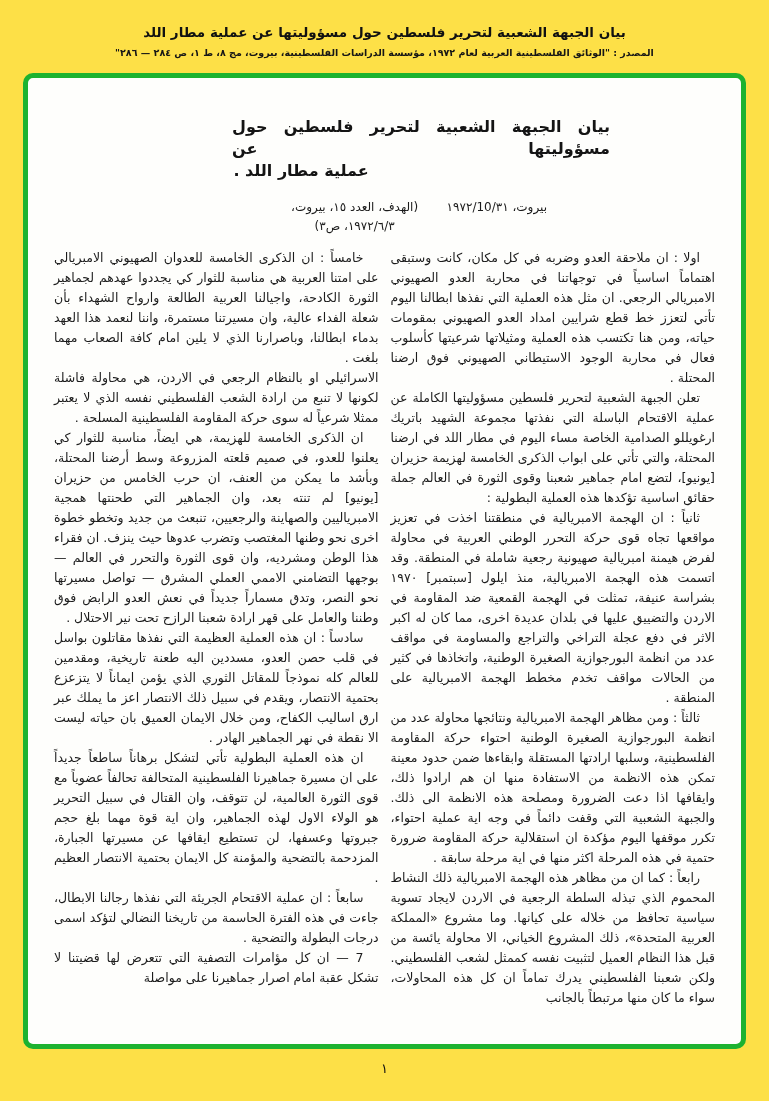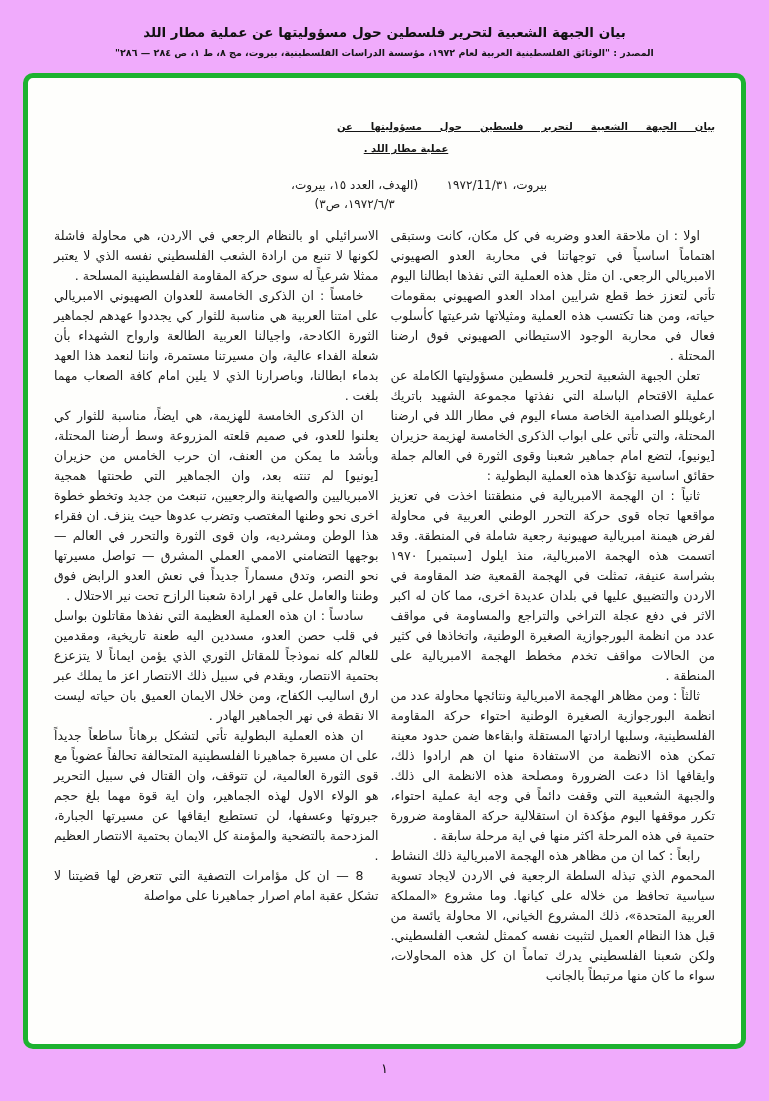--- a/index.html
+++ b/index.html
@@ -1,19 +1,19 @@
 <!DOCTYPE html>
 <html lang="ar"><head>
 <meta charset="utf-8">
 <style>
   html, body { margin: 0; padding: 0; background: #ffffff; }
   .page {
     width: 769px;
     min-height: 1101px;
-    background: #f0abfc;
+    background: #fde047;
     font-family: "DejaVu Sans", sans-serif;
     color: #1b1b1b;
     box-sizing: border-box;
     position: relative;
   }
   .outer-header { padding-top: 24px; text-align: center; direction: rtl; }
   .outer-title {
     font-weight: bold;
     font-size: 13.5px;
     color: #111;
@@ -29,27 +29,27 @@
     margin: 15px 23px 0 23px;
     border: 5px solid #1db230;
     border-radius: 10px;
     padding: 38px 26px 34px 26px;
     min-height: 976px;
     box-sizing: border-box;
     background: #fefefc;
   }
   .doc-title {
     direction: rtl;
+    margin-right: 105px;
     width: 378px;
     margin-left: auto;
     font-weight: bold;
-    font-size: 10px;
+    font-size: 16px;
     line-height: 22px;
     color: #141414;
-    text-decoration: underline;
   }
   .doc-title .t1 { text-align: justify; text-align-last: justify; }
   .doc-title .t2 { text-align: center; margin-right: 240px; white-space: nowrap; }
   .date-row {
     direction: rtl;
     display: flex;
     align-items: flex-start;
     gap: 16px;
     margin: 16px 168px 0 0;
     font-size: 12px;
@@ -92,41 +92,42 @@
   </div>
 
   <div class="green-box">
 
     <div class="doc-title">
       <div class="t1">بيان الجبهة الشعبية لتحرير فلسطين حول مسؤوليتها عن</div>
       <div class="t2">عملية مطار اللد .</div>
     </div>
 
     <div class="date-row">
-      <span class="dateline">بيروت، ١٩٧٢/11/٣١</span>
+      <span class="dateline">بيروت، ١٩٧٢/10/٣١</span>
       <span class="citation">(الهدف، العدد ١٥، بيروت، ١٩٧٢/٦/٣، ص٣)</span>
     </div>
 
     <div class="cols">
 
       <div class="col">
         <p class="para">اولا : ان ملاحقة العدو وضربه في كل مكان، كانت وستبقى اهتماماً اساسياً في توجهاتنا في محاربة العدو الصهيوني الامبريالي الرجعي. ان مثل هذه العملية التي نفذها ابطالنا اليوم تأتي لتعزز خط قطع شرايين امداد العدو الصهيوني بمقومات حياته، ومن هنا تكتسب هذه العملية ومثيلاتها شرعيتها كأسلوب فعال في محاربة الوجود الاستيطاني الصهيوني فوق ارضنا المحتلة .</p>
         <p class="para">تعلن الجبهة الشعبية لتحرير فلسطين مسؤوليتها الكاملة عن عملية الاقتحام الباسلة التي نفذتها مجموعة الشهيد باتريك ارغويللو الصدامية الخاصة مساء اليوم في مطار اللد في ارضنا المحتلة، والتي تأتي على ابواب الذكرى الخامسة لهزيمة حزيران [يونيو]، لتضع امام جماهير شعبنا وقوى الثورة في العالم جملة حقائق اساسية تؤكدها هذه العملية البطولية :</p>
         <p class="para">ثانياً : ان الهجمة الامبريالية في منطقتنا اخذت في تعزيز مواقعها تجاه قوى حركة التحرر الوطني العربية في محاولة لفرض هيمنة امبريالية صهيونية رجعية شاملة في المنطقة. وقد اتسمت هذه الهجمة الامبريالية، منذ ايلول [سبتمبر] ١٩٧٠ بشراسة عنيفة، تمثلت في الهجمة القمعية ضد المقاومة في الاردن والتضييق عليها في بلدان عديدة اخرى، مما كان له اكبر الاثر في دفع عجلة التراخي والتراجع والمساومة في مواقف عدد من انظمة البورجوازية الصغيرة الوطنية، واتخاذها في كثير من الحالات مواقف تخدم مخطط الهجمة الامبريالية على المنطقة .</p>
         <p class="para">ثالثاً : ومن مظاهر الهجمة الامبريالية ونتائجها محاولة عدد من انظمة البورجوازية الصغيرة الوطنية احتواء حركة المقاومة الفلسطينية، وسلبها ارادتها المستقلة وابقاءها ضمن حدود معينة تمكن هذه الانظمة من الاستفادة منها ان هم ارادوا ذلك، وايقافها اذا دعت الضرورة ومصلحة هذه الانظمة الى ذلك. والجبهة الشعبية التي وقفت دائماً في وجه اية عملية احتواء، تكرر موقفها اليوم مؤكدة ان استقلالية حركة المقاومة ضرورة حتمية في هذه المرحلة اكثر منها في اية مرحلة سابقة .</p>
         <p class="para">رابعاً : كما ان من مظاهر هذه الهجمة الامبريالية ذلك النشاط المحموم الذي تبذله السلطة الرجعية في الاردن لايجاد تسوية سياسية تحافظ من خلاله على كيانها. وما مشروع «المملكة العربية المتحدة»، ذلك المشروع الخياني، الا محاولة يائسة من قبل هذا النظام العميل لتثبيت نفسه كممثل لشعب الفلسطيني. ولكن شعبنا الفلسطيني يدرك تماماً ان كل هذه المحاولات، سواء ما كان منها مرتبطاً بالجانب</p>
       </div>
 
       <div class="col">
+        <p class="para">خامساً : ان الذكرى الخامسة للعدوان الصهيوني الامبريالي على امتنا العربية هي مناسبة للثوار كي يجددوا عهدهم لجماهير الثورة الكادحة، واجيالنا العربية الطالعة وارواح الشهداء بأن شعلة الفداء عالية، وان مسيرتنا مستمرة، واننا لنعمد هذا العهد بدماء ابطالنا، وباصرارنا الذي لا يلين امام كافة الصعاب مهما بلغت .</p>
         <p class="para flush">الاسرائيلي او بالنظام الرجعي في الاردن، هي محاولة فاشلة لكونها لا تنبع من ارادة الشعب الفلسطيني نفسه الذي لا يعتبر ممثلا شرعياً له سوى حركة المقاومة الفلسطينية المسلحة .</p>
-        <p class="para">خامساً : ان الذكرى الخامسة للعدوان الصهيوني الامبريالي على امتنا العربية هي مناسبة للثوار كي يجددوا عهدهم لجماهير الثورة الكادحة، واجيالنا العربية الطالعة وارواح الشهداء بأن شعلة الفداء عالية، وان مسيرتنا مستمرة، واننا لنعمد هذا العهد بدماء ابطالنا، وباصرارنا الذي لا يلين امام كافة الصعاب مهما بلغت .</p>
         <p class="para">ان الذكرى الخامسة للهزيمة، هي ايضاً، مناسبة للثوار كي يعلنوا للعدو، في صميم قلعته المزروعة وسط أرضنا المحتلة، وبأشد ما يمكن من العنف، ان حرب الخامس من حزيران [يونيو] لم تنته بعد، وان الجماهير التي طحنتها همجية الامبرياليين والصهاينة والرجعيين، تنبعث من جديد وتخطو خطوة اخرى نحو وطنها المغتصب وتضرب عدوها حيث ينزف. ان فقراء هذا الوطن ومشرديه، وان قوى الثورة والتحرر في العالم — بوجهها التضامني الاممي العملي المشرق — تواصل مسيرتها نحو النصر، وتدق مسماراً جديداً في نعش العدو الرابض فوق وطننا والعامل على قهر ارادة شعبنا الرازح تحت نير الاحتلال .</p>
         <p class="para">سادساً : ان هذه العملية العظيمة التي نفذها مقاتلون بواسل في قلب حصن العدو، مسددين اليه طعنة تاريخية، ومقدمين للعالم كله نموذجاً للمقاتل الثوري الذي يؤمن ايماناً لا يتزعزع بحتمية الانتصار، ويقدم في سبيل ذلك الانتصار اعز ما يملك عبر ارق اساليب الكفاح، ومن خلال الايمان العميق بان حياته ليست الا نقطة في نهر الجماهير الهادر .</p>
         <p class="para">ان هذه العملية البطولية تأتي لتشكل برهاناً ساطعاً جديداً على ان مسيرة جماهيرنا الفلسطينية المتحالفة تحالفاً عضوياً مع قوى الثورة العالمية، لن تتوقف، وان القتال في سبيل التحرير هو الولاء الاول لهذه الجماهير، وان اية قوة مهما بلغ حجم جبروتها وعسفها، لن تستطيع ايقافها عن مسيرتها الجبارة، المزدحمة بالتضحية والمؤمنة كل الايمان بحتمية الانتصار العظيم .</p>
-        <p class="para">8 — ان كل مؤامرات التصفية التي تتعرض لها قضيتنا لا تشكل عقبة امام اصرار جماهيرنا على مواصلة</p>
+        <p class="para">سابعاً : ان عملية الاقتحام الجريئة التي نفذها رجالنا الابطال، جاءت في هذه الفترة الحاسمة من تاريخنا النضالي لتؤكد اسمى درجات البطولة والتضحية .</p>
+        <p class="para">7 — ان كل مؤامرات التصفية التي تتعرض لها قضيتنا لا تشكل عقبة امام اصرار جماهيرنا على مواصلة</p>
       </div>
 
     </div>
   </div>
 
   <div class="page-number">١</div>
 
 </div>
 
 </body></html>

